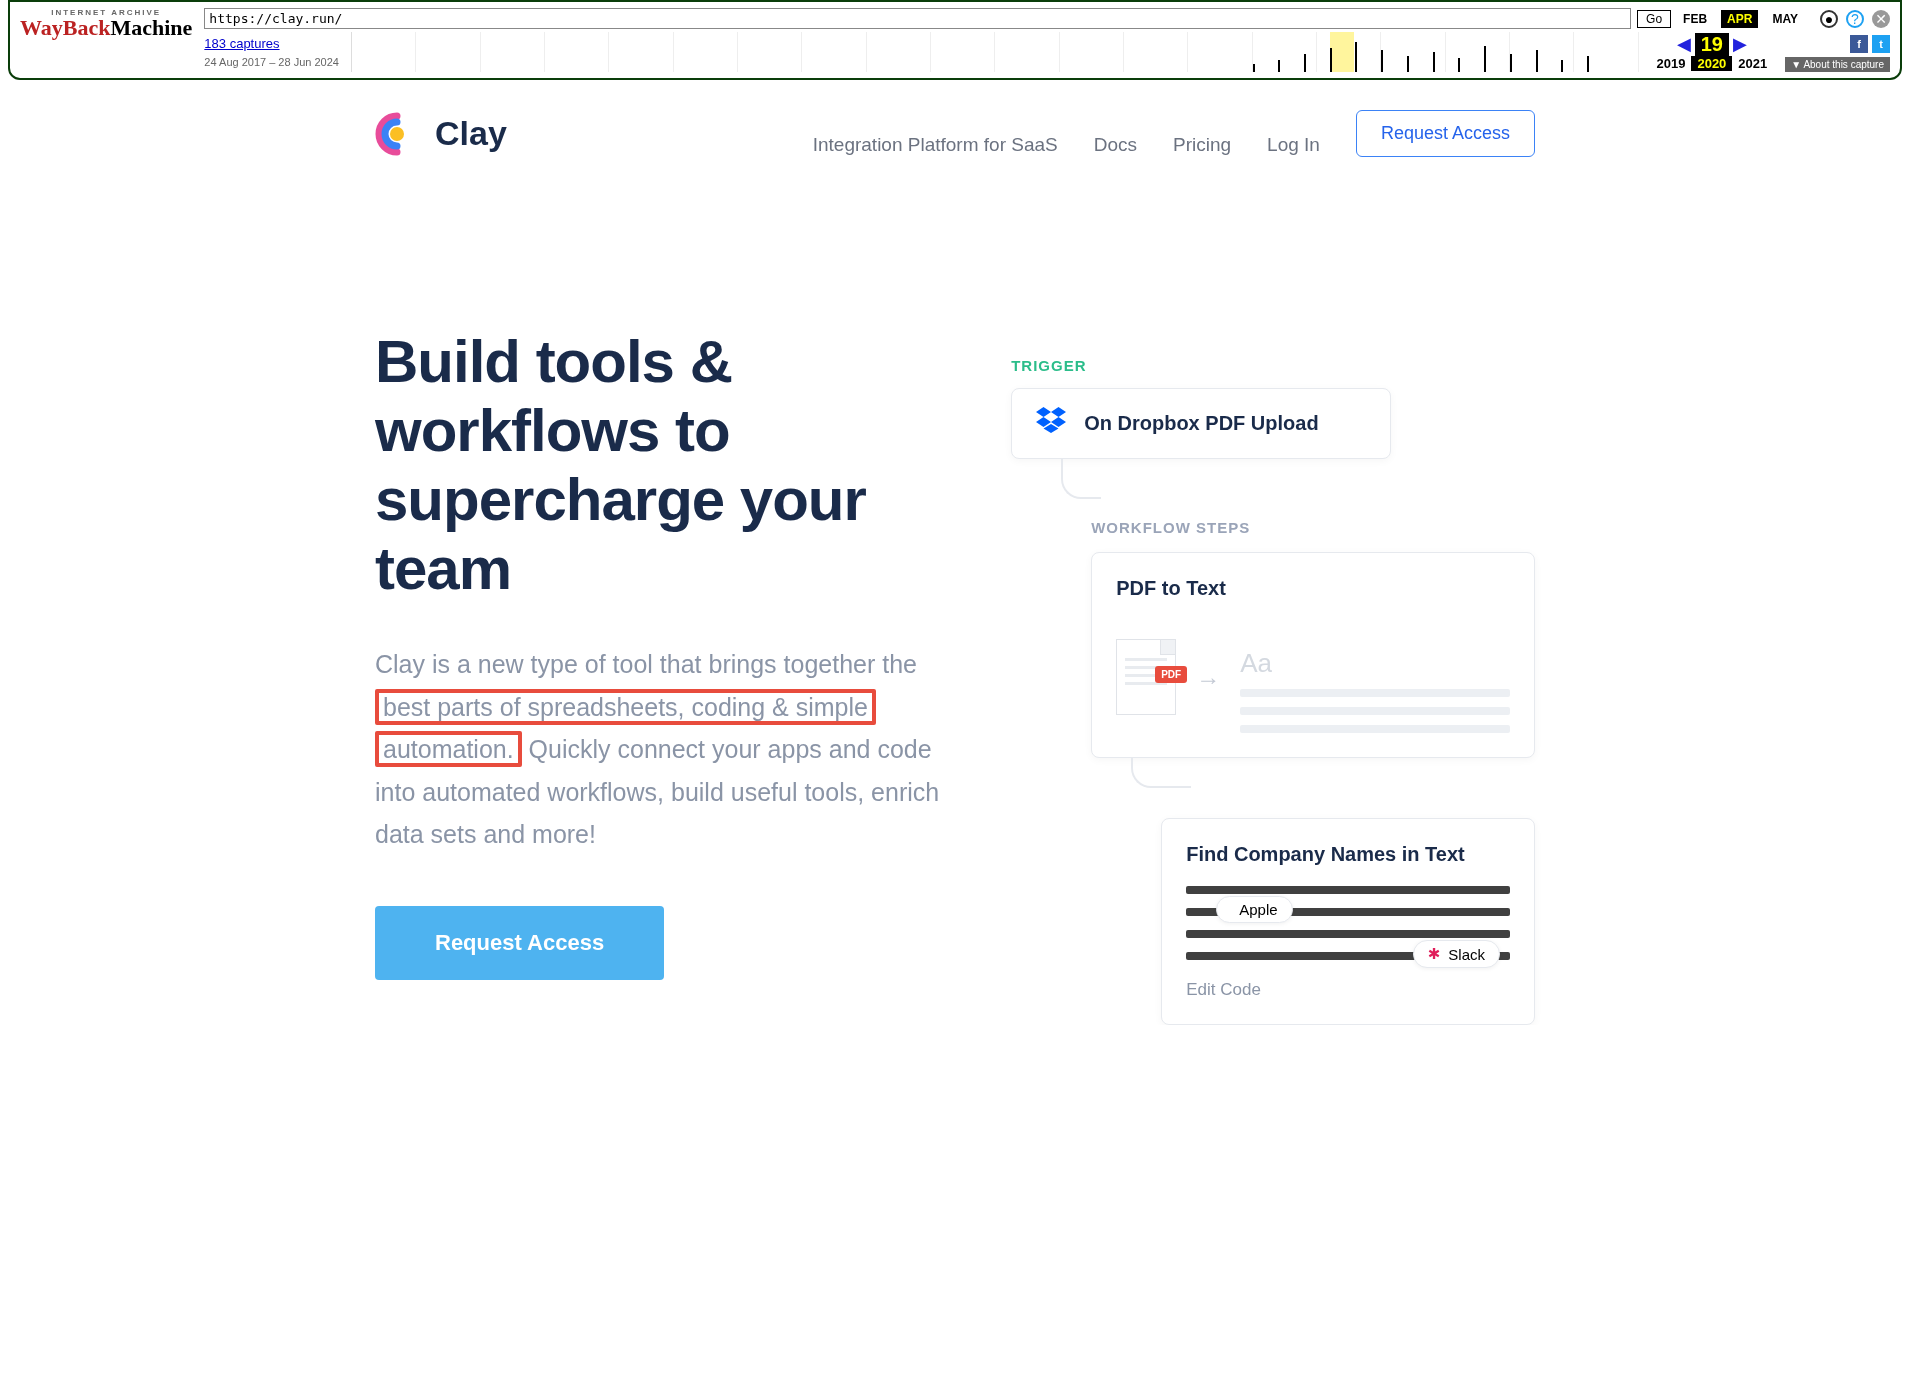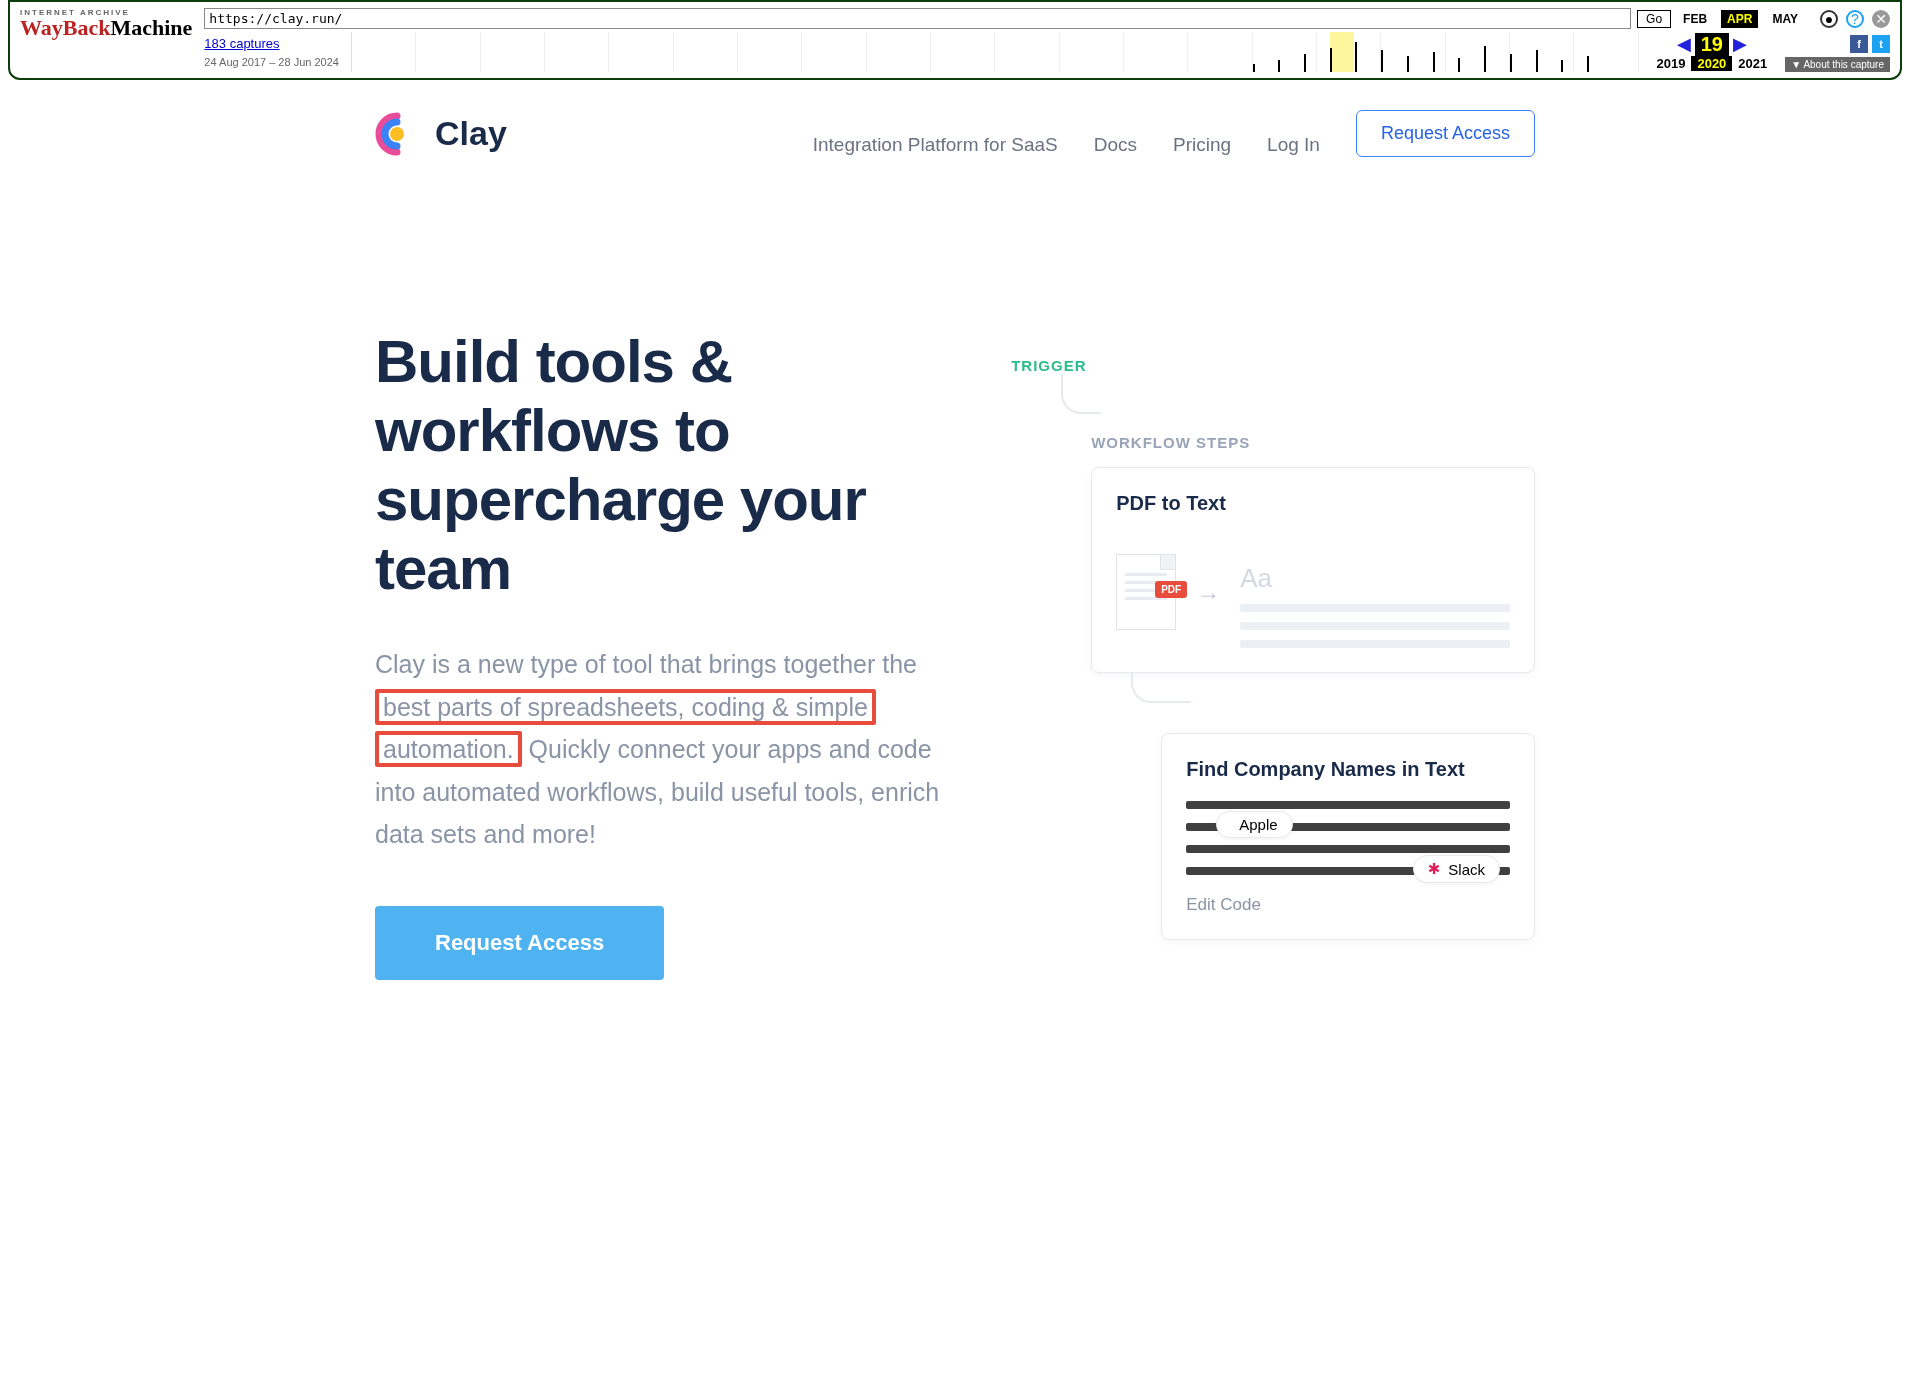--- a/index.html
+++ b/index.html
@@ -13,21 +13,21 @@
   margin: 0 8px;
   padding: 6px 10px;
   display: flex;
   align-items: flex-start;
   gap: 12px;
   position: relative;
 }
 .wb-logo {
   display: flex;
   flex-direction: column;
-  align-items: flex-start;
+  align-items: center;
   min-width: 120px;
 }
 .wb-logo-text1 { font-size: 8px; letter-spacing: 2px; color: #666; font-weight: bold; }
 .wb-logo-text2 { font-family: serif; font-size: 22px; font-weight: bold; line-height: 1; }
 .wb-logo-text2 .red { color: #b22; }
 .wb-logo-text2 .black { color: #000; }
 
 .wb-center { flex: 1; display: flex; flex-direction: column; gap: 2px; }
 .wb-url-row { display: flex; gap: 6px; align-items: center; }
 .wb-url-input {
@@ -262,20 +262,28 @@
     <div class="hero-left">
       <h1 class="hero-title">Build tools &amp; workflows to supercharge your team</h1>
       <p class="hero-desc">
         <span>Clay is a new type of tool that brings together the </span><span class="highlight-box">best parts of spreadsheets, coding &amp; simple automation.</span><span> Quickly connect your apps and code into automated workflows, build useful tools, enrich data sets and more!</span>
       </p>
       <button class="hero-cta">Request Access</button>
     </div>
 
     <div class="hero-right">
       <div class="trigger-label">TRIGGER</div>
+      <div class="workflow-card trigger-card">
+        <span class="dropbox-icon">
+          <svg width="30" height="26" viewBox="0 0 30 26">
+              <path fill="#0061fe" d="M7.5 0L0 5l7.5 5L15 5 7.5 0zm15 0L15 5l7.5 5L30 5 22.5 0zM0 15l7.5 5L15 15l-7.5-5L0 15zm22.5-5L15 15l7.5 5L30 15l-7.5-5zM7.5 21.5L15 26l7.5-4.5L15 17l-7.5 4.5z"></path>
+            </svg>
+        </span>
+        <span class="trigger-text">On Dropbox PDF Upload</span>
+      </div>
 
       <div class="connector"></div>
       <div class="steps-label">WORKFLOW STEPS</div>
 
       <div class="workflow-card step-card">
         <div class="step-title">PDF to Text</div>
         <div class="step-content">
           <div class="pdf-doc">
             <div class="pdf-lines">
                 <div></div>

